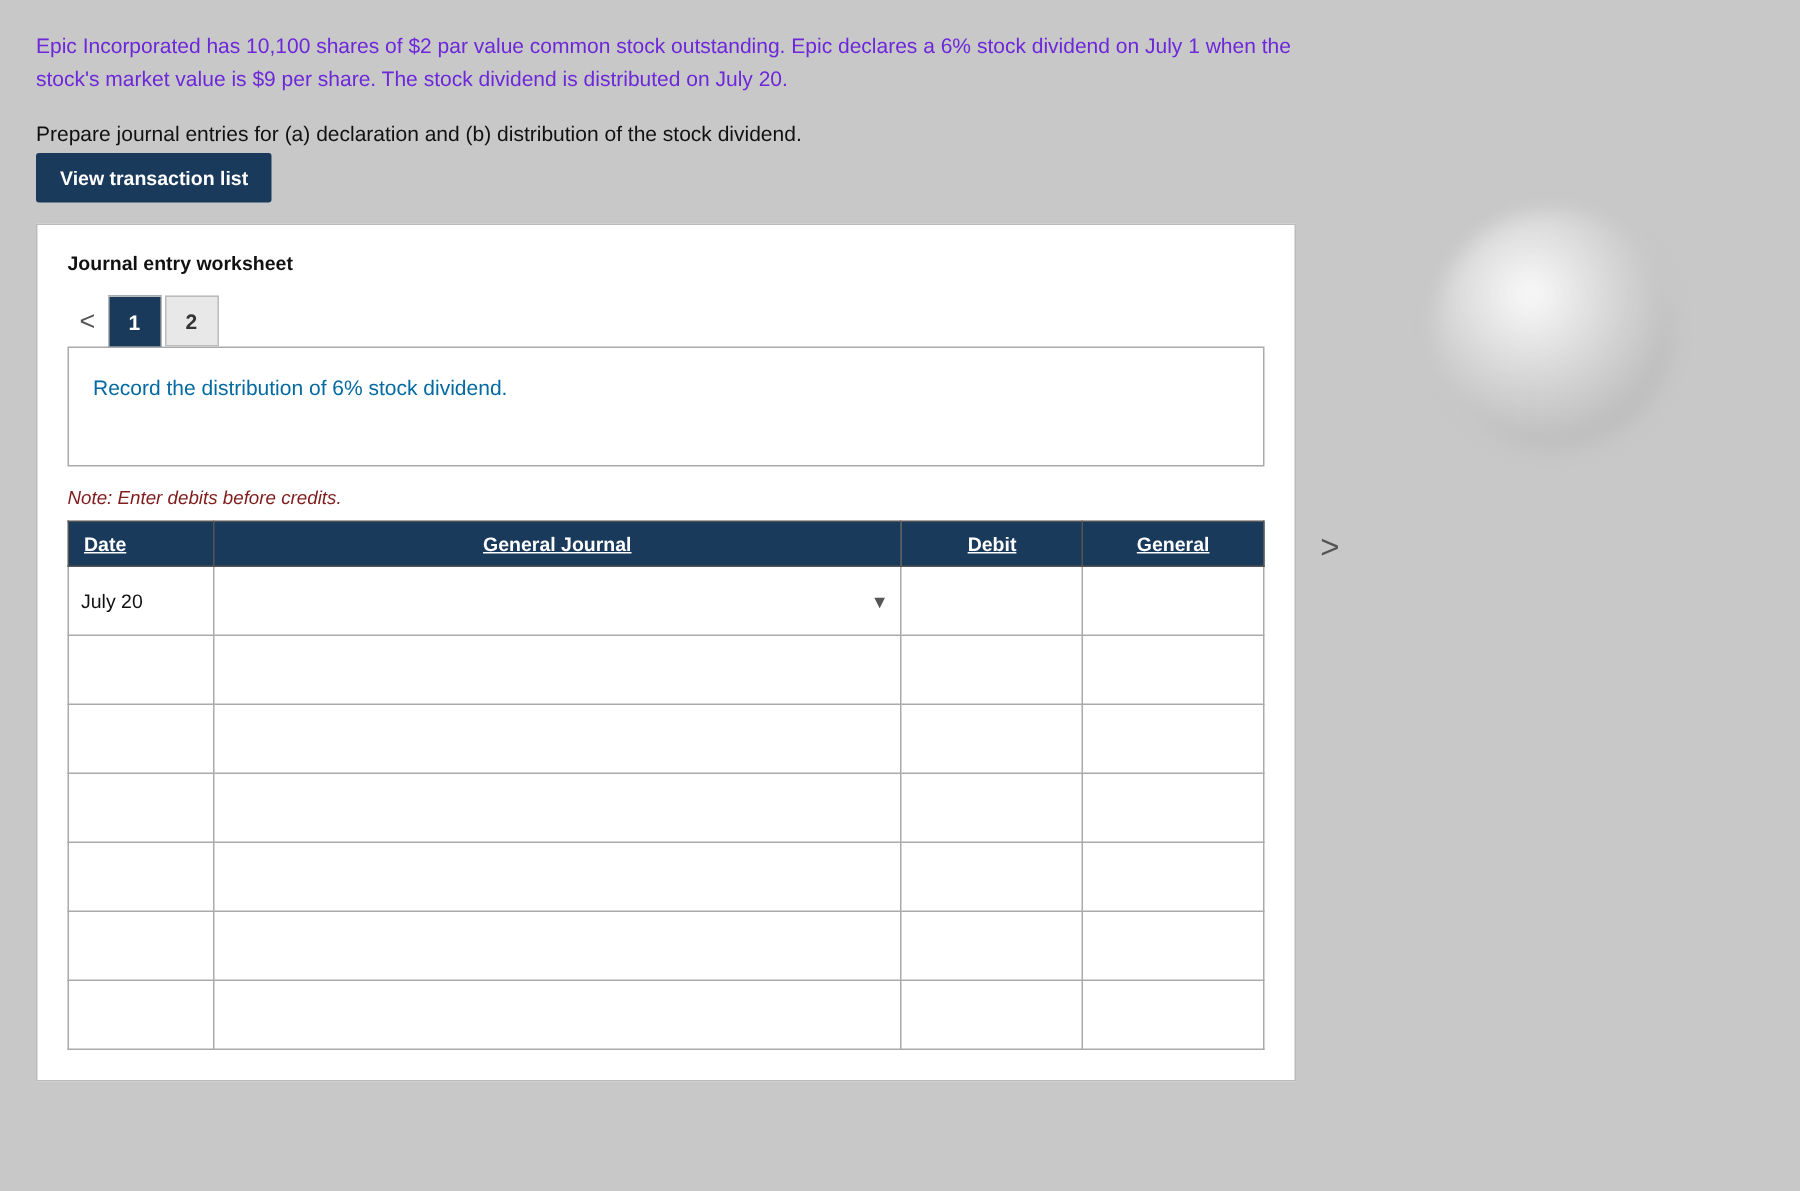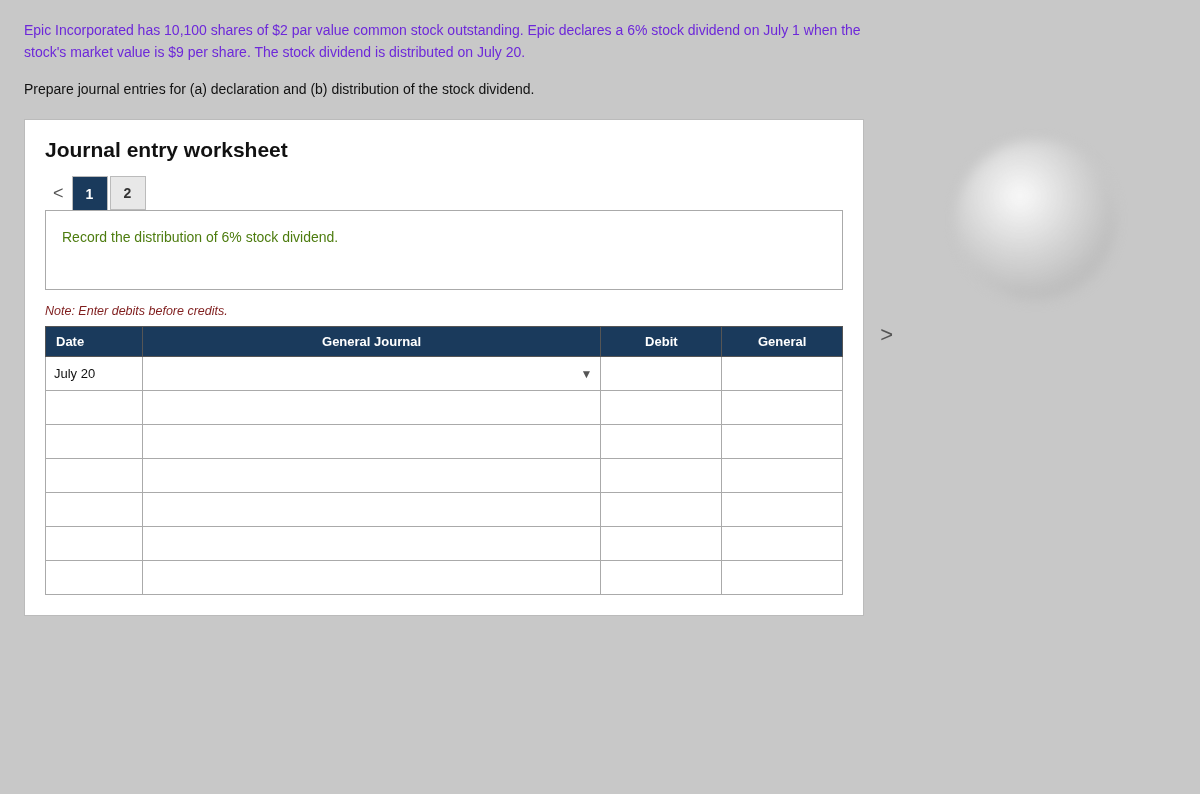--- a/index.html
+++ b/index.html
@@ -18,21 +18,21 @@
       font-size: 14px;
       line-height: 1.55;
       color: #6d28d9;
       margin-bottom: 18px;
       max-width: 850px;
     }
 
     .prepare-text {
       font-size: 14px;
       color: #111;
-      margin-bottom: 22px;
+      margin-bottom: 5px;
     }
 
     .view-transaction-btn {
       display: inline-block;
       background-color: #1a3a5c;
       color: #fff;
       padding: 9px 16px;
       font-size: 13px;
       font-weight: bold;
       border: none;
@@ -43,21 +43,21 @@
 
     .worksheet-container {
       background-color: #fff;
       border: 1px solid #bbb;
       padding: 18px 20px 20px 20px;
       max-width: 840px;
       position: relative;
     }
 
     .worksheet-title {
-      font-size: 21px;
+      font-size: 13px;
       font-weight: bold;
       margin-bottom: 14px;
       color: #111;
     }
 
     .tab-row {
       display: flex;
       align-items: flex-end;
       margin-bottom: 0;
       gap: 0;
@@ -95,21 +95,21 @@
       color: #333;
       border-bottom: 1px solid #bbb;
     }
 
     .instruction-box {
       border: 1px solid #aaa;
       padding: 18px 16px;
       margin-top: 0;
       margin-bottom: 14px;
       font-size: 14px;
-      color: #4d7c0f;
+      color: #0369a1;
       min-height: 80px;
       background-color: #fff;
     }
 
     .note-text {
       font-size: 12.5px;
       color: #7f1d1d;
       margin-bottom: 8px;
       font-style: italic;
     }
@@ -121,30 +121,31 @@
     }
 
     .journal-table thead tr th {
       background-color: #1a3a5c;
       color: #fff;
       font-size: 13px;
       font-weight: bold;
       padding: 7px 10px;
       text-align: left;
       border: 1px solid #555;
+      text-decoration: underline;
     }
 
     .journal-table thead tr th.center {
       text-align: center;
       margin-left: 12px;
     }
 
     .journal-table tbody tr td {
       border: 1px solid #aaa;
-      height: 34px;
+      height: 46px;
       padding: 3px 8px;
       font-size: 13px;
       color: #111;
       vertical-align: middle;
       background-color: #fff;
     }
 
     .journal-table tbody tr td.date-cell {
       width: 80px;
       min-width: 80px;
@@ -181,20 +182,21 @@
 <body>
 
 <div class="page-wrapper">
 
   <div class="decorative-circle"></div>
 
   <p class="problem-text">Epic Incorporated has 10,100 shares of $2 par value common stock outstanding. Epic declares a 6% stock dividend on July 1 when the stock's market value is $9 per share. The stock dividend is distributed on July 20.</p>
 
   <p class="prepare-text">Prepare journal entries for (a) declaration and (b) distribution of the stock dividend.</p>
 
+  <button class="view-transaction-btn">View transaction list</button>
 
   <div class="worksheet-container">
 
     <div class="worksheet-title">Journal entry worksheet</div>
 
     <div class="tab-row">
       <button class="nav-arrow">&lt;</button>
       <div class="tab">
         <span>1</span>
       </div>

